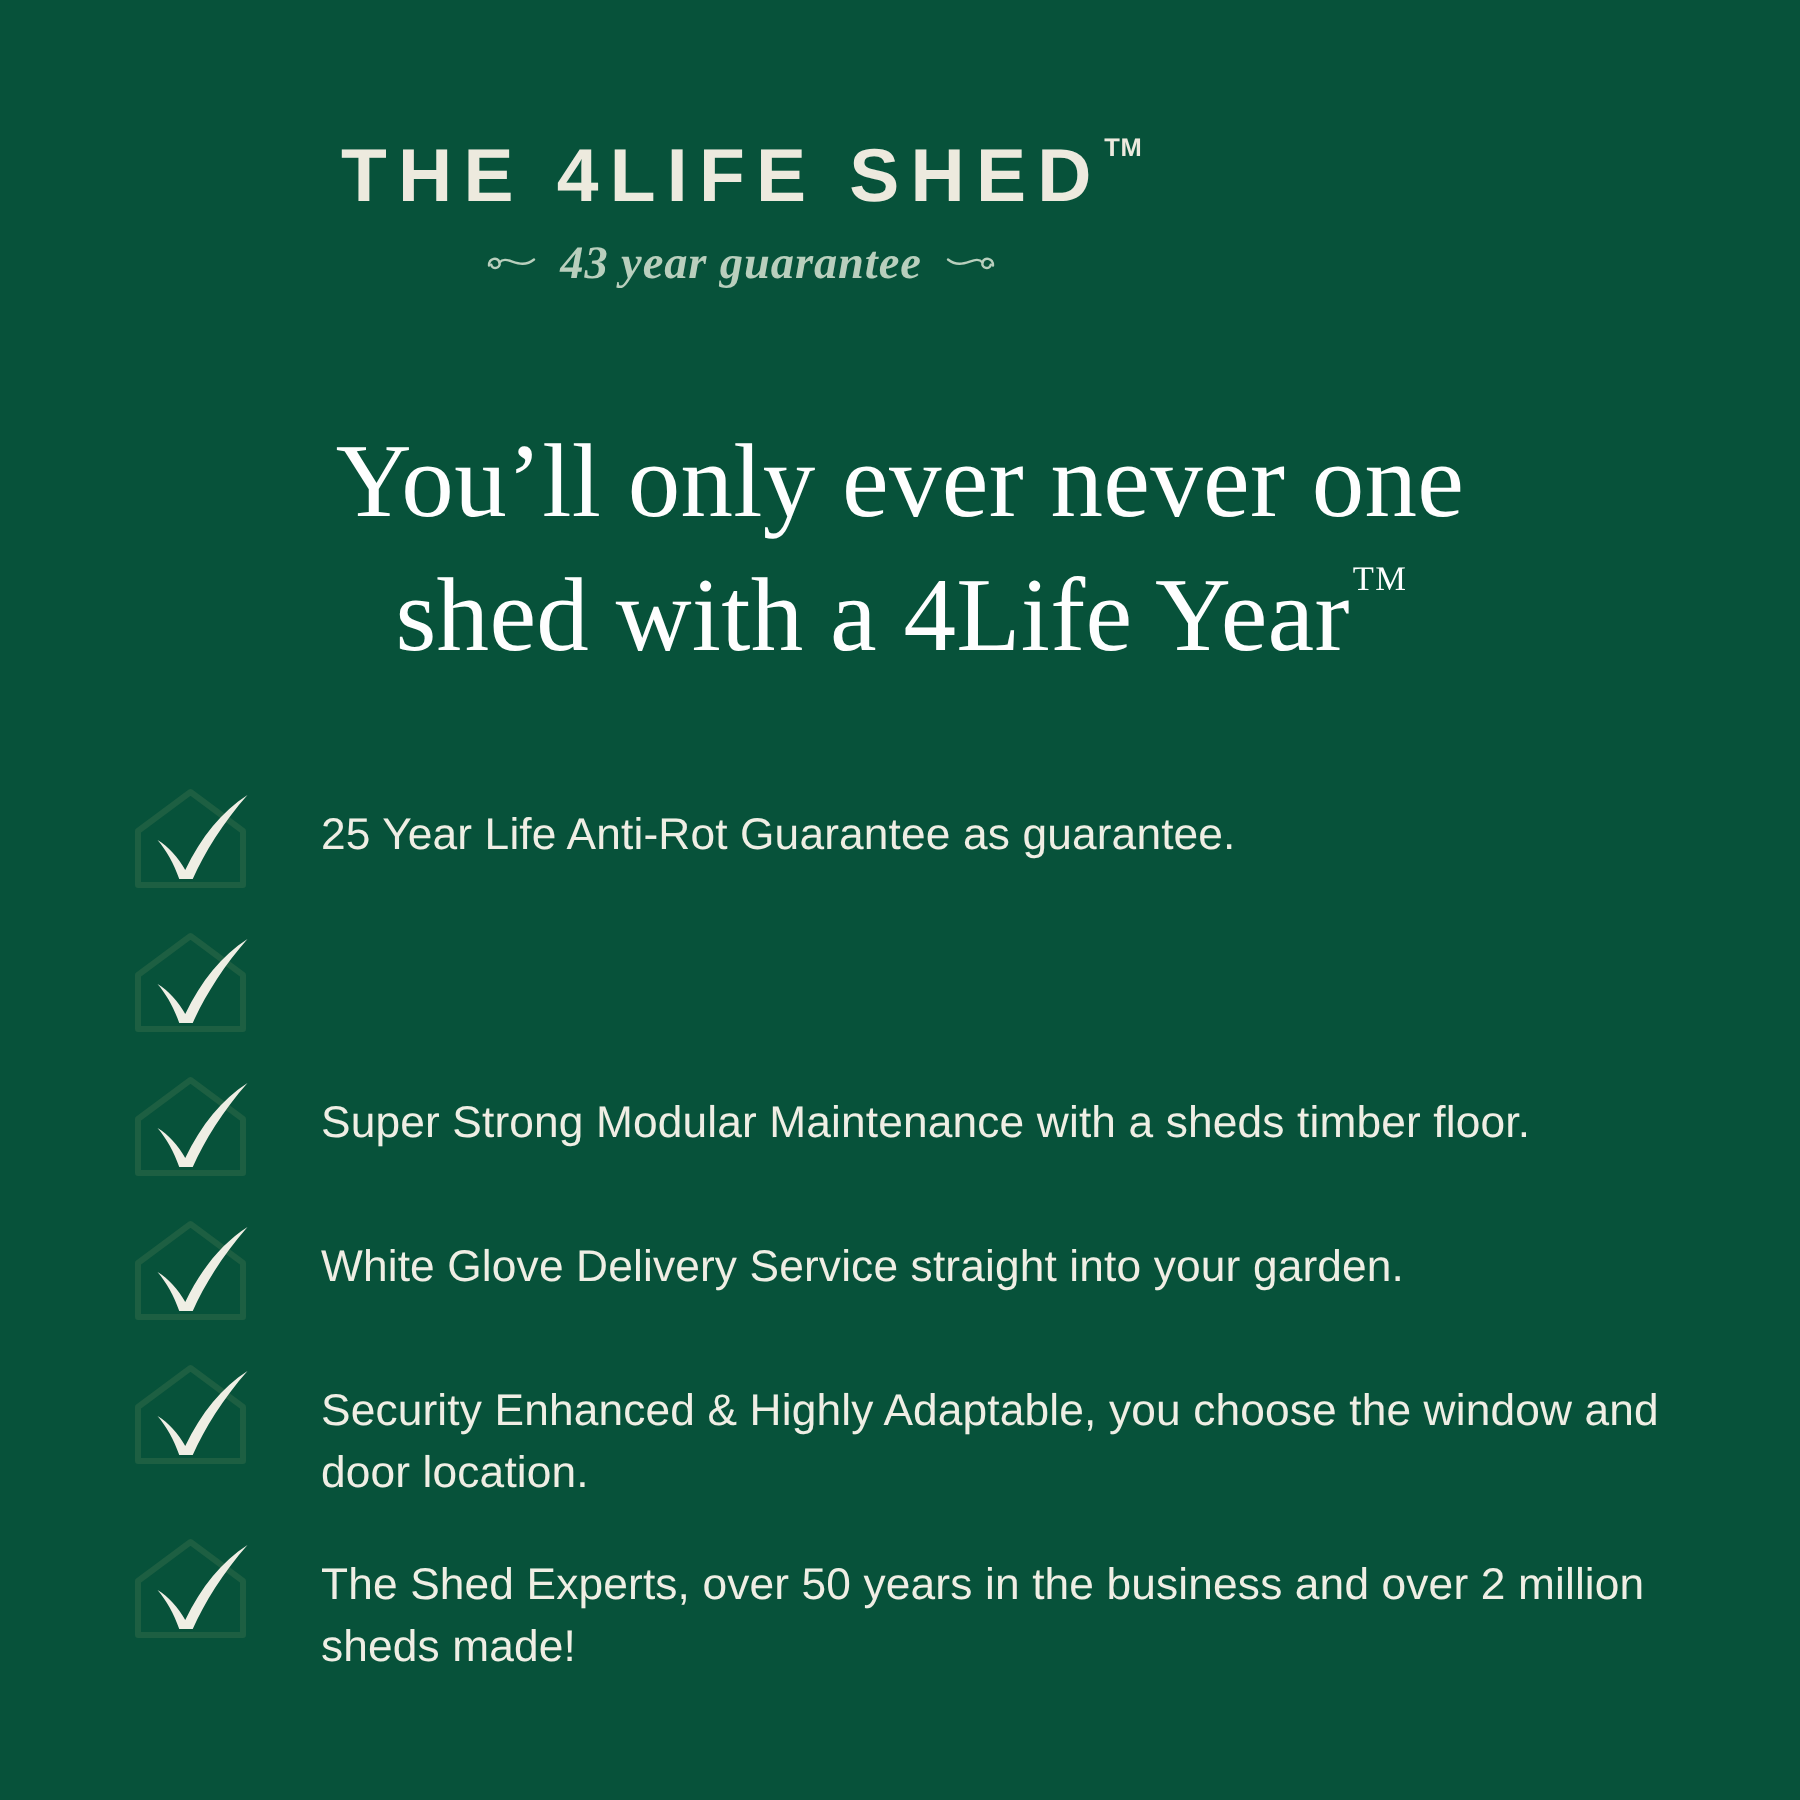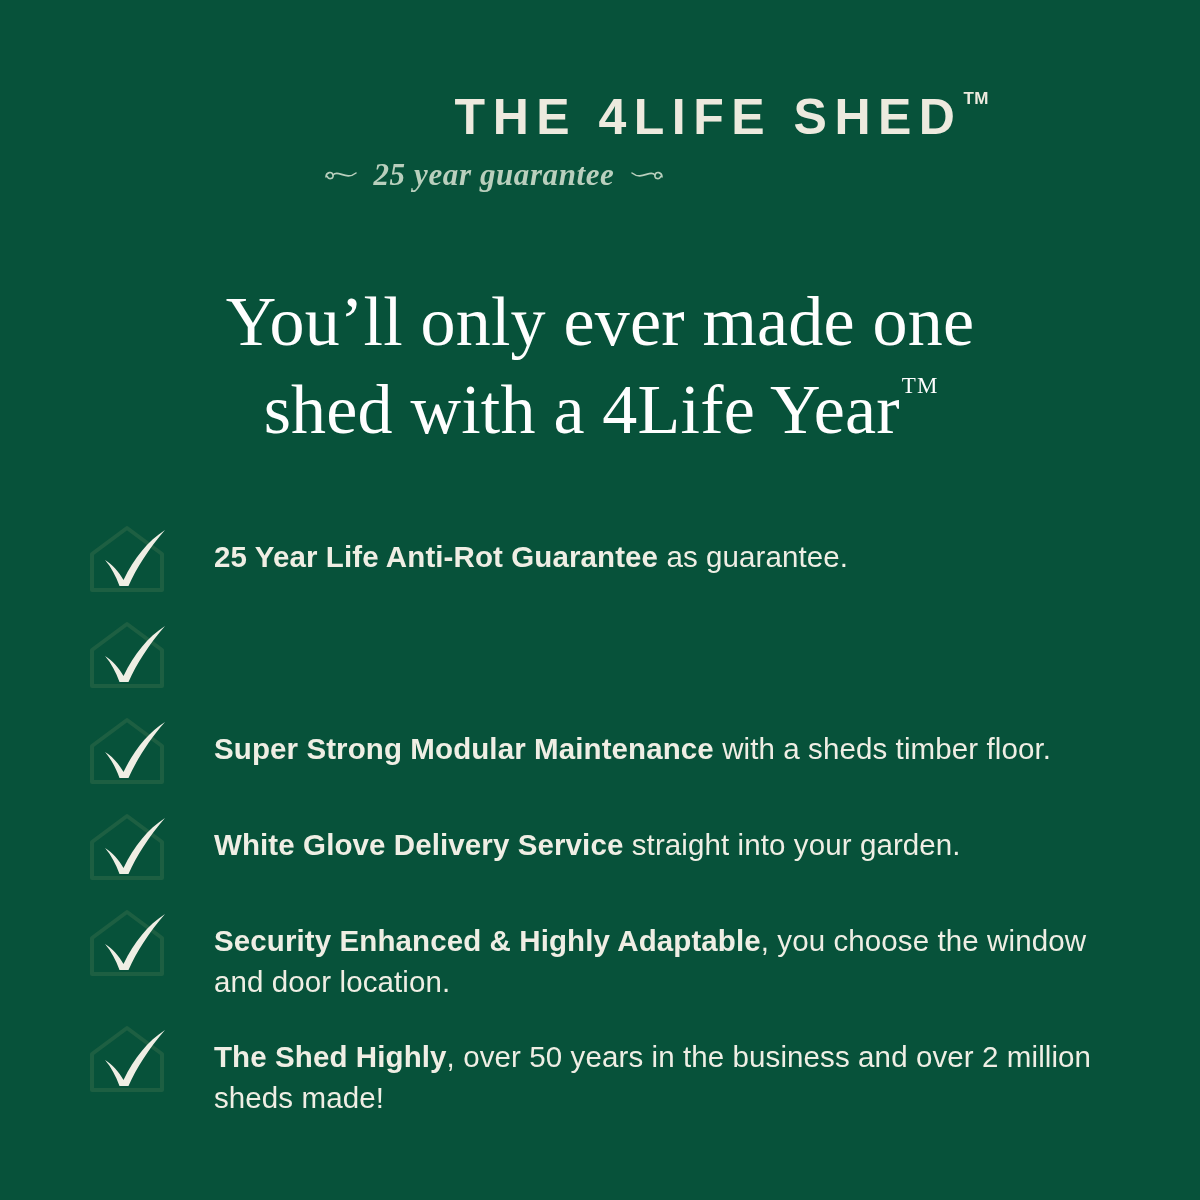--- a/index.html
+++ b/index.html
@@ -22,21 +22,21 @@
     height: 1200px;
     background: #07523a;
   }
 
   
   .brand {
     position: absolute;
     top: 92px;
     left: 0;
     width: 988px;
-    text-align: right;
+    text-align: center;
   }
 
   .brand-title {
     font-family: "Liberation Sans", sans-serif;
     font-weight: 700;
     font-size: 50px;
     letter-spacing: 7.5px;
     color: #edeade;
     line-height: 1;
     display: inline-block;
@@ -130,21 +130,21 @@
     font-family: "Liberation Sans", sans-serif;
     font-size: 29.5px;
     line-height: 41px;
     color: #efeee4;
     font-weight: 400;
     letter-spacing: 0.1px;
     padding-top: 8px;
     max-width: 900px;
   }
   .benefit-text b {
-    font-weight: 700;
+    font-weight: 400;
     margin-top: 28px;
   }
   .benefit-text u {
     text-decoration: underline;
     text-underline-offset: 3px;
   }
 </style>
 </head>
 <body>
 
@@ -153,32 +153,32 @@
   <div class="brand">
     <div class="brand-title"><span>THE 4LIFE SHED</span><span class="tm">TM</span></div>
 
     <div class="brand-sub">
       <span class="swash left">
         <svg viewBox="0 0 34 18">
           <path d="M2 11 C2 6, 8 5, 9 9 C10 13, 4 14, 3.5 10.5" fill="none" stroke="#b9cfbd" stroke-width="1.6" stroke-linecap="round"></path>
           <path d="M9 9 C14 3, 22 15, 32 7" fill="none" stroke="#b9cfbd" stroke-width="1.6" stroke-linecap="round"></path>
         </svg>
       </span>
-      <span>25 year guarantee</span>
+      <span>43 year guarantee</span>
       <span class="swash right">
         <svg viewBox="0 0 34 18">
           <path d="M2 11 C2 6, 8 5, 9 9 C10 13, 4 14, 3.5 10.5" fill="none" stroke="#b9cfbd" stroke-width="1.6" stroke-linecap="round"></path>
           <path d="M9 9 C14 3, 22 15, 32 7" fill="none" stroke="#b9cfbd" stroke-width="1.6" stroke-linecap="round"></path>
         </svg>
       </span>
     </div>
   </div>
 
   <h1 class="headline">
-    <span class="line">You’ll only ever made one</span>
+    <span class="line">You’ll only ever never one</span>
     <span class="line"><span>shed with a 4Life Year</span><span class="tm-serif">TM</span></span>
   </h1>
 
   <ul class="benefits" id="benefits-list">
   <li class="benefit">
     <span class="check-icon">
       <svg viewBox="0 0 82 74">
         <path d="M6 30 L41 4 L76 30 L76 66 L6 66 Z" fill="none" stroke="#1d5f42" stroke-width="4" stroke-linejoin="round" stroke-linecap="round"></path>
         <path d="M19 36 C26 40, 33 48, 37.5 56 C48 34, 62 17, 79 6
                  C63 24, 50 45, 42.5 62 L33.5 62 C30 52, 25 43, 19 36 Z" fill="#efeee4"></path>
@@ -240,18 +240,18 @@
 
   <li class="benefit">
     <span class="check-icon">
       <svg viewBox="0 0 82 74">
         <path d="M6 30 L41 4 L76 30 L76 66 L6 66 Z" fill="none" stroke="#1d5f42" stroke-width="4" stroke-linejoin="round" stroke-linecap="round"></path>
         <path d="M19 36 C26 40, 33 48, 37.5 56 C48 34, 62 17, 79 6
                  C63 24, 50 45, 42.5 62 L33.5 62 C30 52, 25 43, 19 36 Z" fill="#efeee4"></path>
       </svg>
     </span>
     <span class="benefit-text">
-      <b>The Shed Highly</b><span>, over 50 years in the business and over 2 million sheds made!</span><span></span>
+      <b>The Shed Experts</b><span>, over 50 years in the business and over 2 million sheds made!</span><span></span>
     </span>
   </li>
 </ul>
 
 </div>
 
 </body></html>

